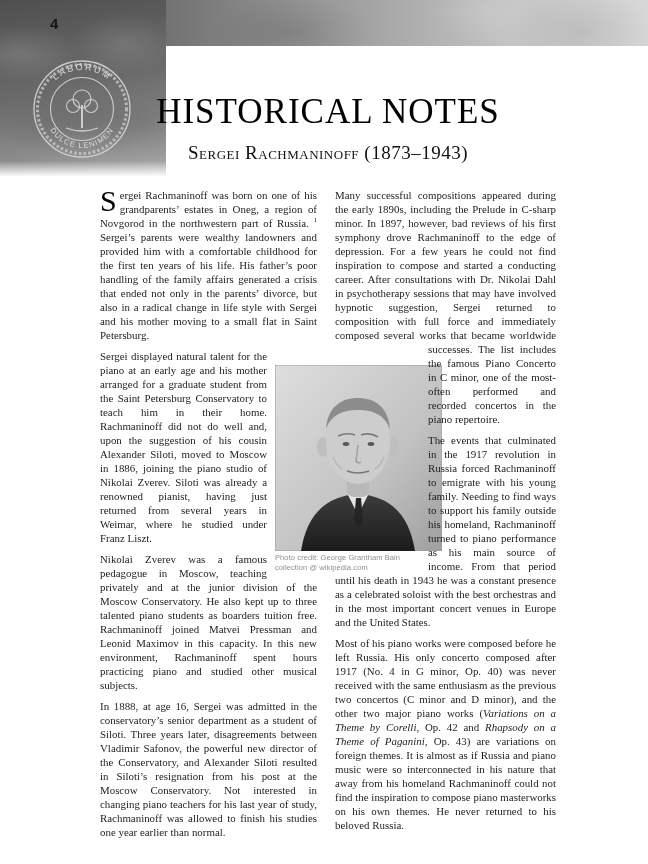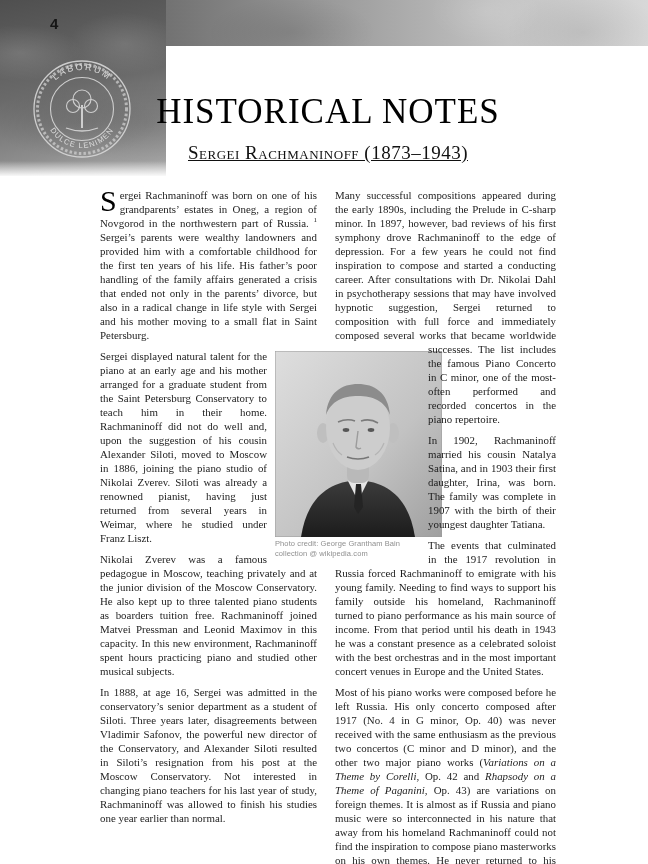--- a/index.html
+++ b/index.html
@@ -47,34 +47,34 @@
 
   .content { position: relative; padding: 86px 92px 0 100px; }
 
   .title {
     margin: 8px; text-align: center;
     font-size: 35px; font-weight: 400; letter-spacing: 1px; color: #000;
     line-height: 1.05;
   }
   .subtitle {
     margin: 11px 0 0; text-align: center;
-    font-size: 19px; font-variant: small-caps; letter-spacing: .5px; color: #111; text-decoration: underline;
+    font-size: 19px; font-variant: small-caps; letter-spacing: .5px; color: #111;
   }
 
   .columns { display: flex; gap: 18px; margin-top: 24px; }
   .col { font-size: 10.9px; line-height: 14px; text-align: justify; }
   .col-left  { width: 217px; flex: none; }
   .col-right { width: 221px; flex: none; }
   .para { margin: 0 0 7px; }
 
   .dropcap { float: left; font-size: 30px; line-height: 24px; padding: 1px 3px 0 0; color: #000; }
   sup.fn { font-size: 7px; vertical-align: super; line-height: 0; }
 
   
-  .photo-block { float: right; width: 145px; margin: 2px -103px 4px 8px; }
+  .photo-block { float: right; width: 145px; margin: 16px -103px 4px 8px; }
   .photo-block svg { display: block; width: 167px; height: 186px; }
   .photo-credit {
     display: block; margin-top: 2px;
     font-family: "Liberation Sans", sans-serif; font-size: 7.5px;
     color: #8f8f8f; text-align: left; letter-spacing: .1px; line-height: 10px;
   }
   
   .wrap-spacer { float: left; width: 93px; height: 218px; }
 
   .italic { font-style: italic; }
@@ -157,21 +157,20 @@
 
         <div class="para">Nikolai Zverev was a famous pedagogue in Moscow, teaching privately and at the junior division of the Moscow Conservatory. He also kept up to three talented piano students as boarders tuition free. Rachmaninoff joined Matvei Pressman and Leonid Maximov in this capacity. In this new environment, Rachmaninoff spent hours practicing piano and studied other musical subjects.</div>
 
         <div class="para">In 1888, at age 16, Sergei was admitted in the conservatory’s senior department as a student of Siloti. Three years later, disagreements between Vladimir Safonov, the powerful new director of the Conservatory, and Alexander Siloti resulted in Siloti’s resignation from his post at the Moscow Conservatory. Not interested in changing piano teachers for his last year of study, Rachmaninoff was allowed to finish his studies one year earlier than normal.</div>
       </div>
 
       <div class="col col-right">
 
         <div class="para"><span>Many successful compositions appeared during the early 1890s, including the Prelude in C-sharp minor. In 1897, however, bad reviews of his first symphony drove Rachmaninoff to the edge of depression. For a few years he could not find inspiration to compose and started a conducting career. After consultations with Dr. Nikolai Dahl in psychotherapy sessions that may have involved hypnotic suggestion, Sergei returned to composition with full force and immediately composed several works that became worldwide </span><span class="wrap-spacer"></span><span>successes. The list includes the famous Piano Concerto in C minor, one of the most-often performed and recorded concertos in the piano repertoire.</span></div>
 
-        <div class="para">In 1902, Rachmaninoff married his cousin Natalya Satina, and in 1903 their first daughter, Irina, was born. The family was complete in 1907 with the birth of their youngest daughter Tatiana.</div>
 
         <div class="para">The events that culminated in the 1917 revolution in Russia forced Rachmaninoff to emigrate with his young family. Needing to find ways to support his family outside his homeland, Rachmaninoff turned to piano performance as his main source of income. From that period until his death in 1943 he was a constant presence as a celebrated soloist with the best orchestras and in the most important concert venues in Europe and the United States.</div>
 
         <div class="para"><span>Most of his piano works were composed before he left Russia. His only concerto composed after 1917 (No. 4 in G minor, Op. 40) was never received with the same enthusiasm as the previous two concertos (C minor and D minor), and the other two major piano works (</span><span class="italic">Variations on a Theme by Corelli</span><span>, Op. 42 and </span><span class="italic">Rhapsody on a Theme of Paganini</span><span>, Op. 43) are variations on foreign themes. It is almost as if Russia and piano music were so interconnected in his nature that away from his homeland Rachmaninoff could not find the inspiration to compose piano masterworks on his own themes. He never returned to his beloved Russia.</span></div>
       </div>
 
     </div>
   </div>
 </div>
 

